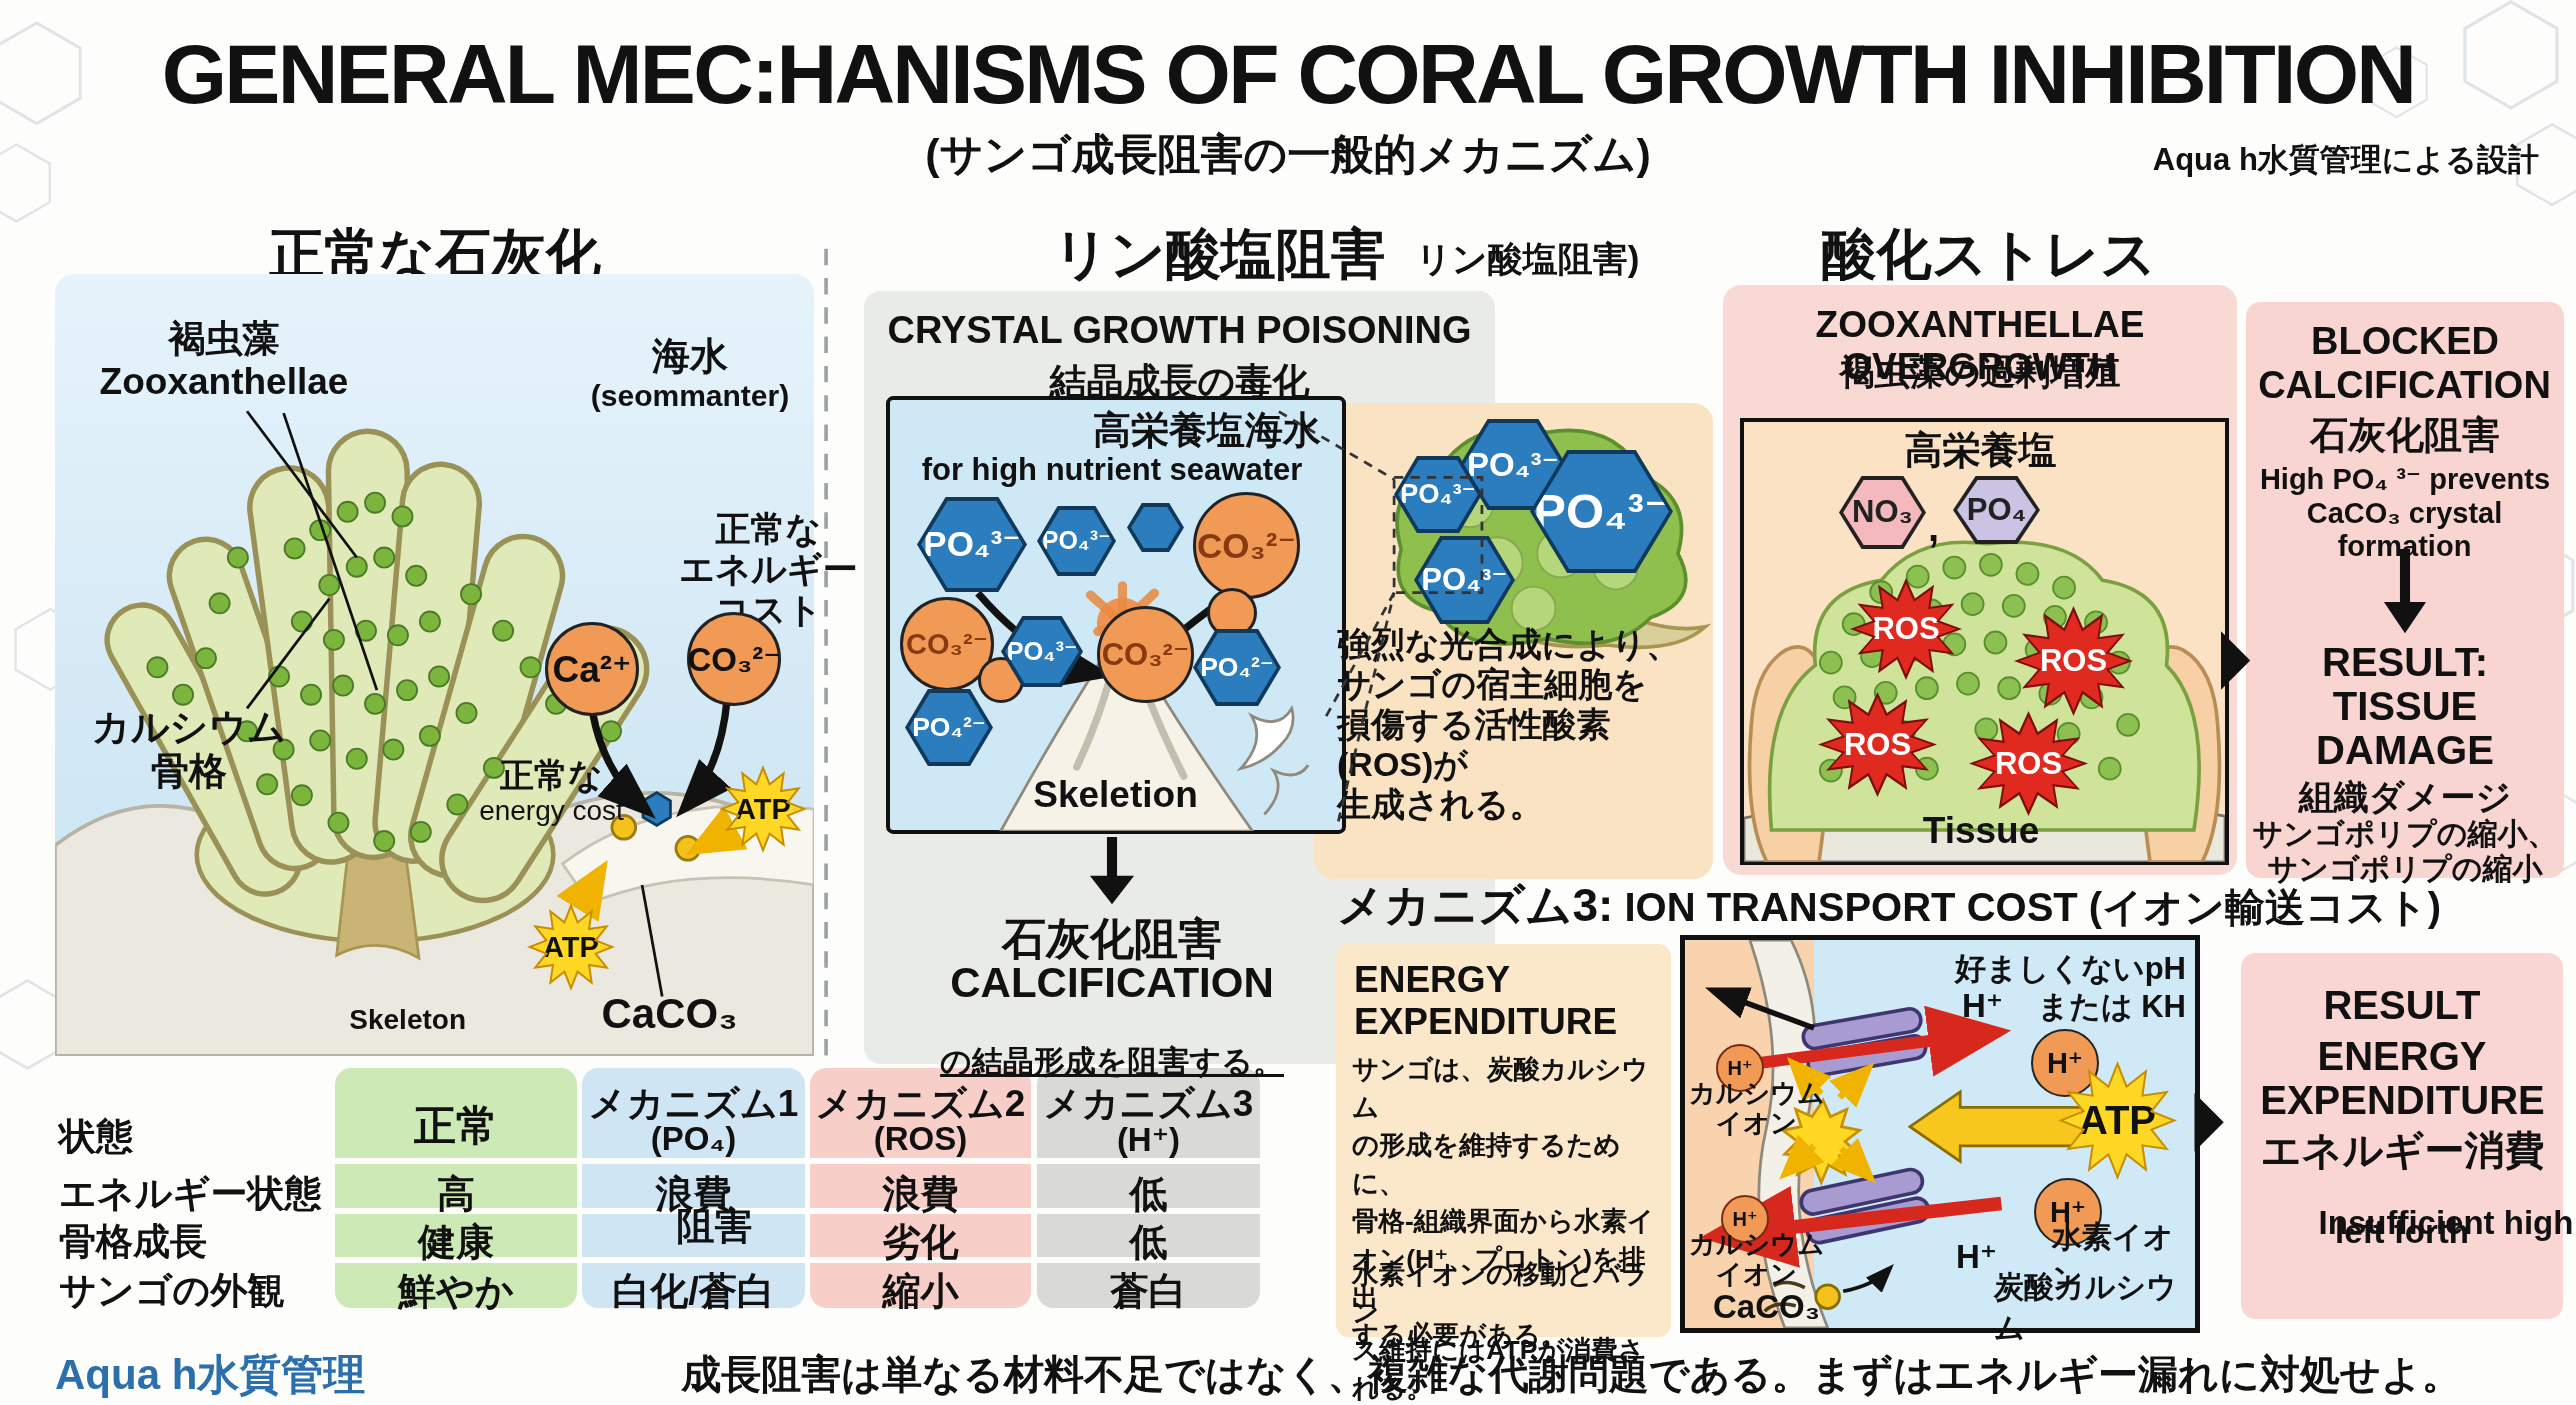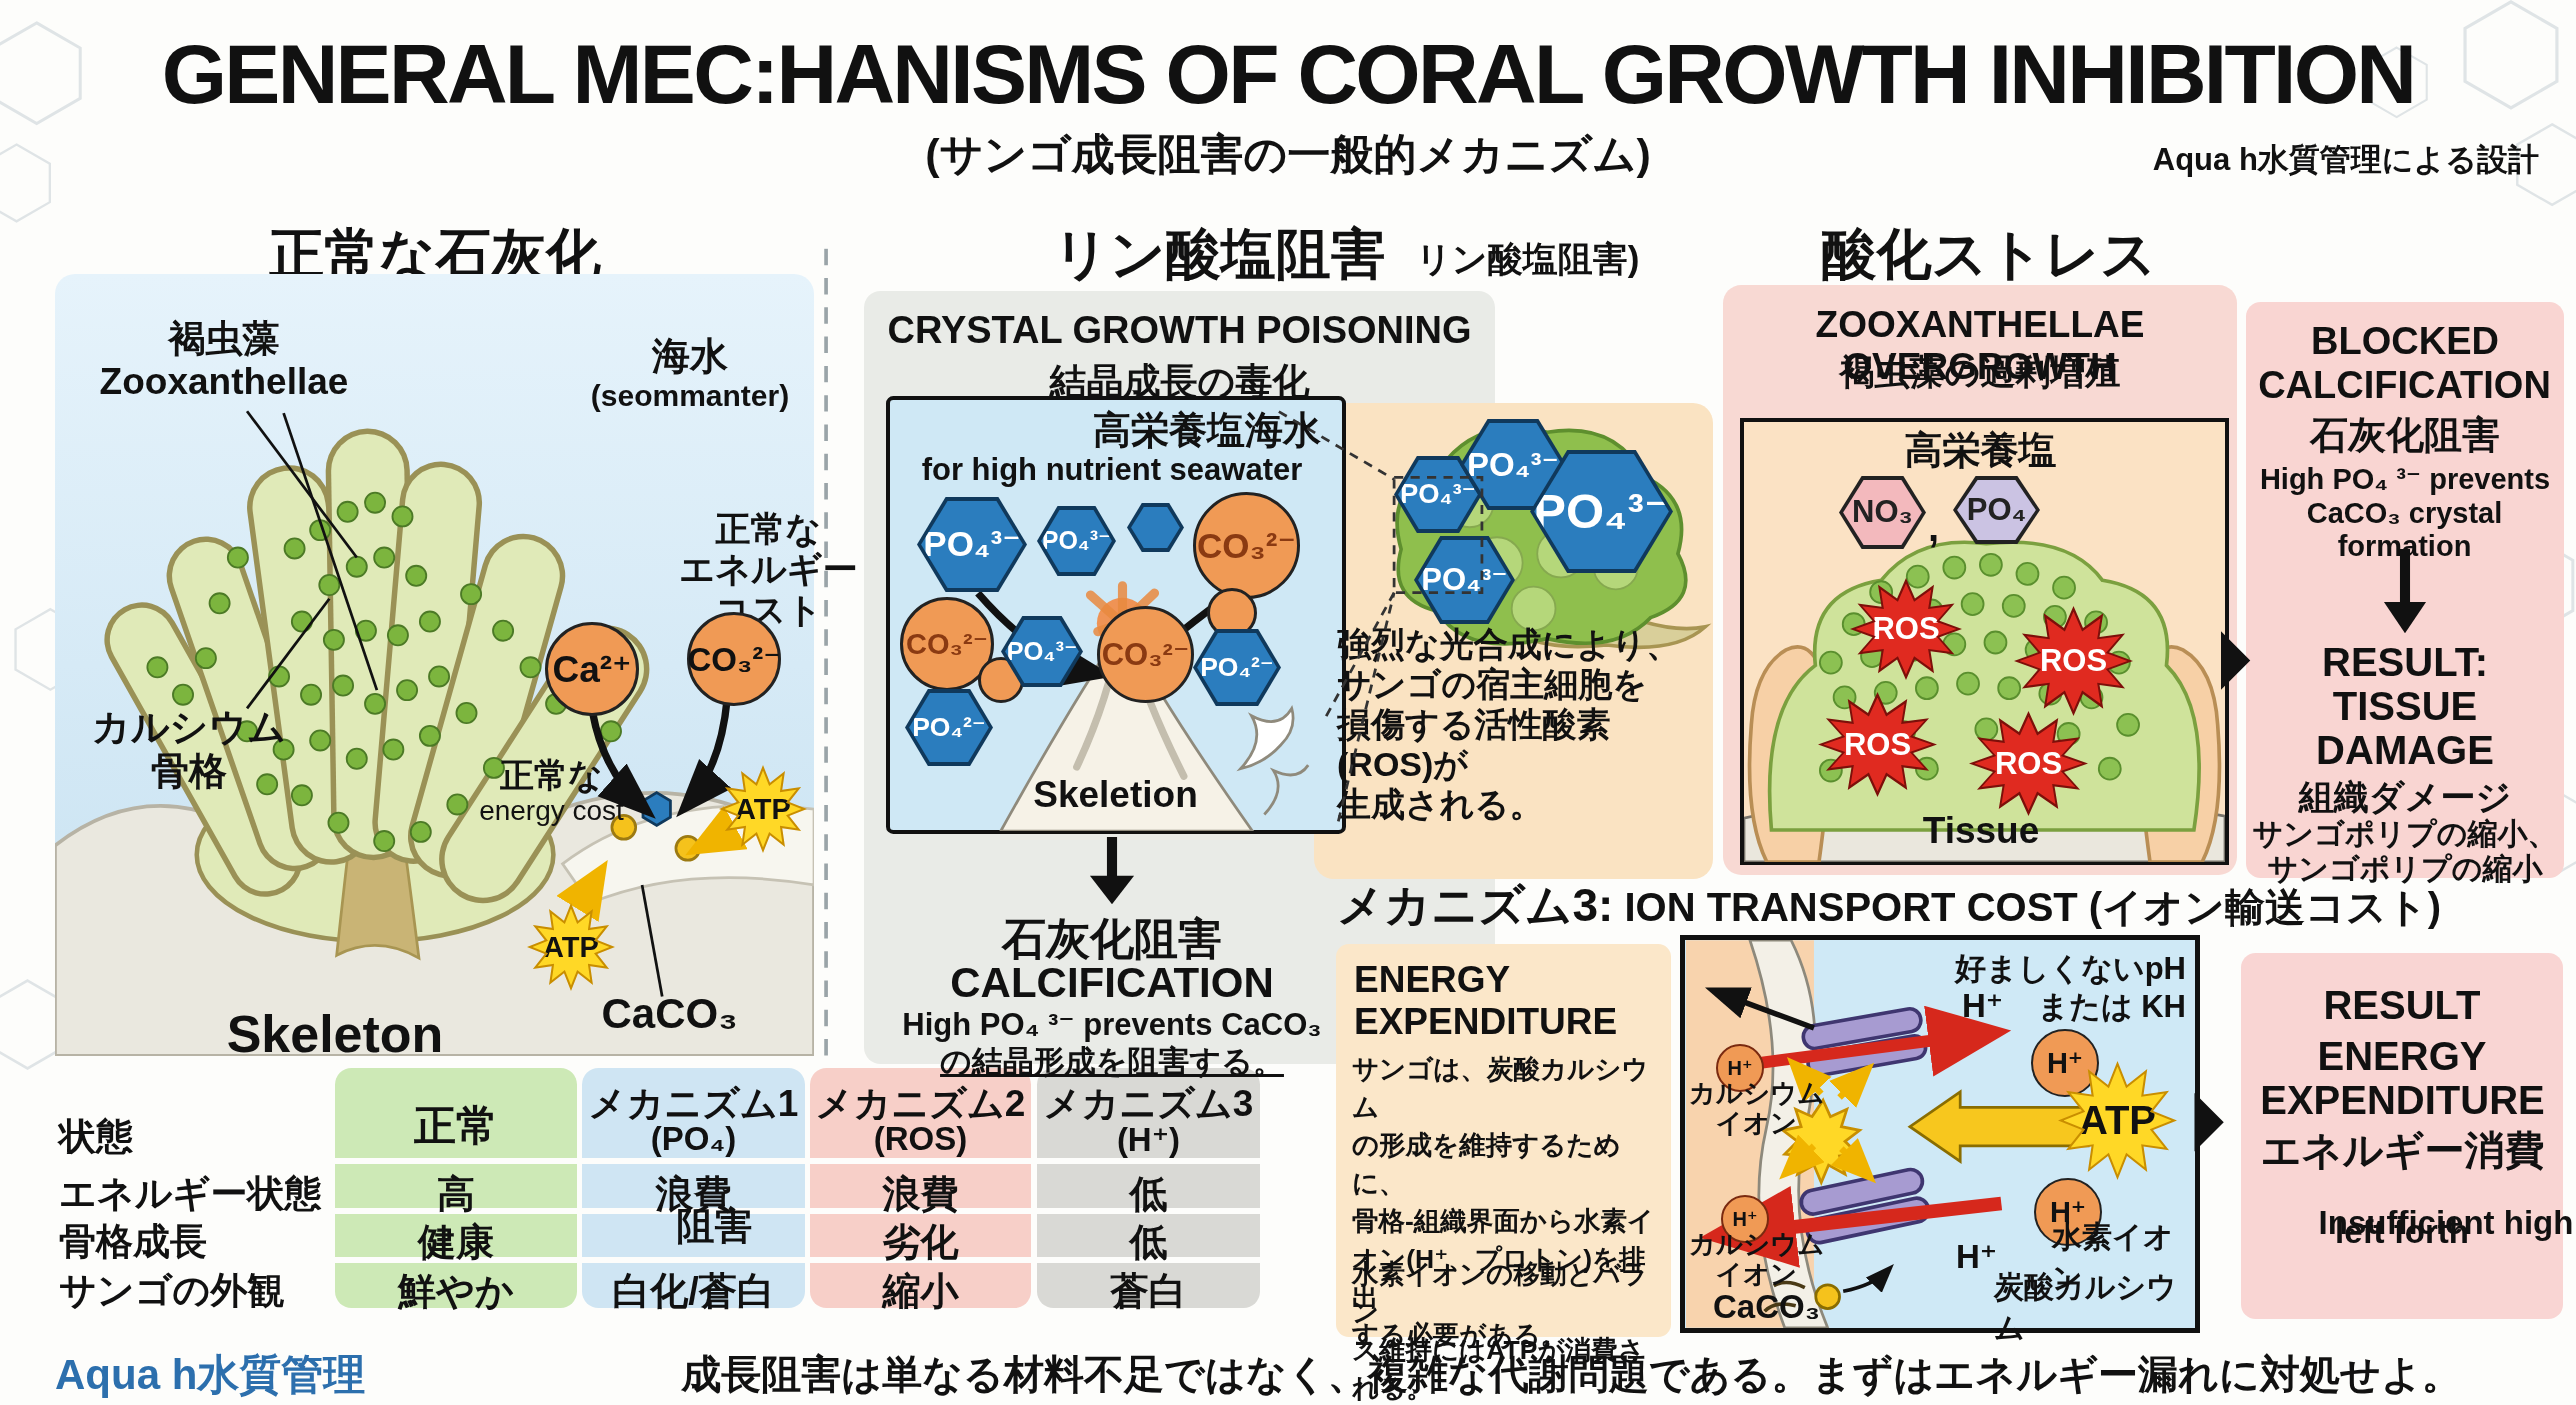--- a/index.html
+++ b/index.html
@@ -187,21 +187,21 @@
   <div class="burst atp starclip" style="left:719px;top:765px;width:88px;height:88px;z-index:3;">
     <div class="in starclip" style="font-size:29px;">
         <span>ATP</span>
       </div>
     </div>
   <div class="burst atp starclip" style="left:527px;top:903px;width:88px;height:88px;z-index:3;">
     <div class="in starclip" style="font-size:29px;">
         <span>ATP</span>
       </div>
     </div>
-  <div class="abs b" style="left:216px;top:1004px;width:238px;text-align:center;font-size:52px;z-index:3;">Skeleton</div>
+  <div class="abs b" style="left:228px;top:1004px;width:238px;text-align:right;font-size:28px;z-index:3;">Skeleton</div>
   <div class="abs b" style="left:587px;top:990px;width:165px;text-align:center;font-size:42px;z-index:3;">CaCO₃</div>
 
   <div class="panel" style="left:864px;top:291px;width:631px;height:773px;background:#e9ebe7;border-radius:16.5px;"></div>
   <div class="abs b" style="left:864px;top:309px;width:631px;text-align:center;font-size:38px;z-index:2;">CRYSTAL GROWTH POISONING</div>
   <div class="abs b" style="left:864px;top:357px;width:631px;text-align:center;font-size:37px;z-index:2;">結晶成長の毒化</div>
 
   <div class="abs" style="left:886px;top:396px;width:452px;height:430px;background:#cfe8f5;border:4.6px solid #111;border-radius:7.3px;z-index:2;"></div>
   <svg width="452" height="430" viewBox="0 0 494 470" style="left:891px;top:401px;z-index:3;">
     <defs>
       <marker id="mb" markerWidth="9" markerHeight="8" refX="6" refY="3" orient="auto">
@@ -261,21 +261,20 @@
       </div>
     </div>
   <div class="abs b" style="left:1001px;top:774px;width:229px;text-align:center;font-size:37px;z-index:4;">Skeletion</div>
 
   <svg width="46" height="69" viewBox="0 0 50 75" style="left:1089px;top:837px;z-index:3;">
     <line x1="25" y1="0" x2="25" y2="44" stroke="#111" stroke-width="11"></line>
     <polygon points="1,42 49,42 25,73" fill="#111"></polygon>
   </svg>
   <div class="abs b" style="left:886px;top:910px;width:452px;text-align:center;font-size:44px;z-index:3;">石灰化阻害</div>
   <div class="abs b" style="left:886px;top:959px;width:452px;text-align:center;font-size:42px;z-index:3;">CALCIFICATION</div>
-  <div class="abs b" style="left:874px;top:1006px;width:476px;text-align:center;font-size:31px;z-index:3;">High PO₄ ³⁻ prevents CaCO₃</div>
   <div class="abs b" style="left:874px;top:1041px;width:476px;text-align:center;font-size:31px;z-index:3;text-decoration:underline;">の結晶形成を阻害する。</div>
 
   <div class="panel" style="left:1314px;top:403px;width:399px;height:476px;background:#fae3c2;z-index:1;"></div>
   <svg width="399" height="274" viewBox="0 0 436 300" style="left:1314px;top:403px;z-index:2;">
     <path d="M300,215 Q380,255 428,245 Q395,275 320,265 Q250,272 220,250 Z" fill="#d9cf9a" stroke="#a89552" stroke-width="4"></path>
     <path d="M95,160 Q75,90 145,62 Q185,15 255,32 Q330,20 360,80 Q415,105 398,165 Q425,215 368,235 Q330,275 255,258 Q165,278 135,228 Q80,215 95,160 Z" fill="#8fbf4d" stroke="#5e8f2e" stroke-width="4"></path>
     <g fill="#b5d77a" stroke="#86a94f" stroke-width="2">
       <circle cx="170" cy="110" r="26"></circle>
         <circle cx="235" cy="80" r="24"></circle>
         <circle cx="300" cy="110" r="26"></circle>

